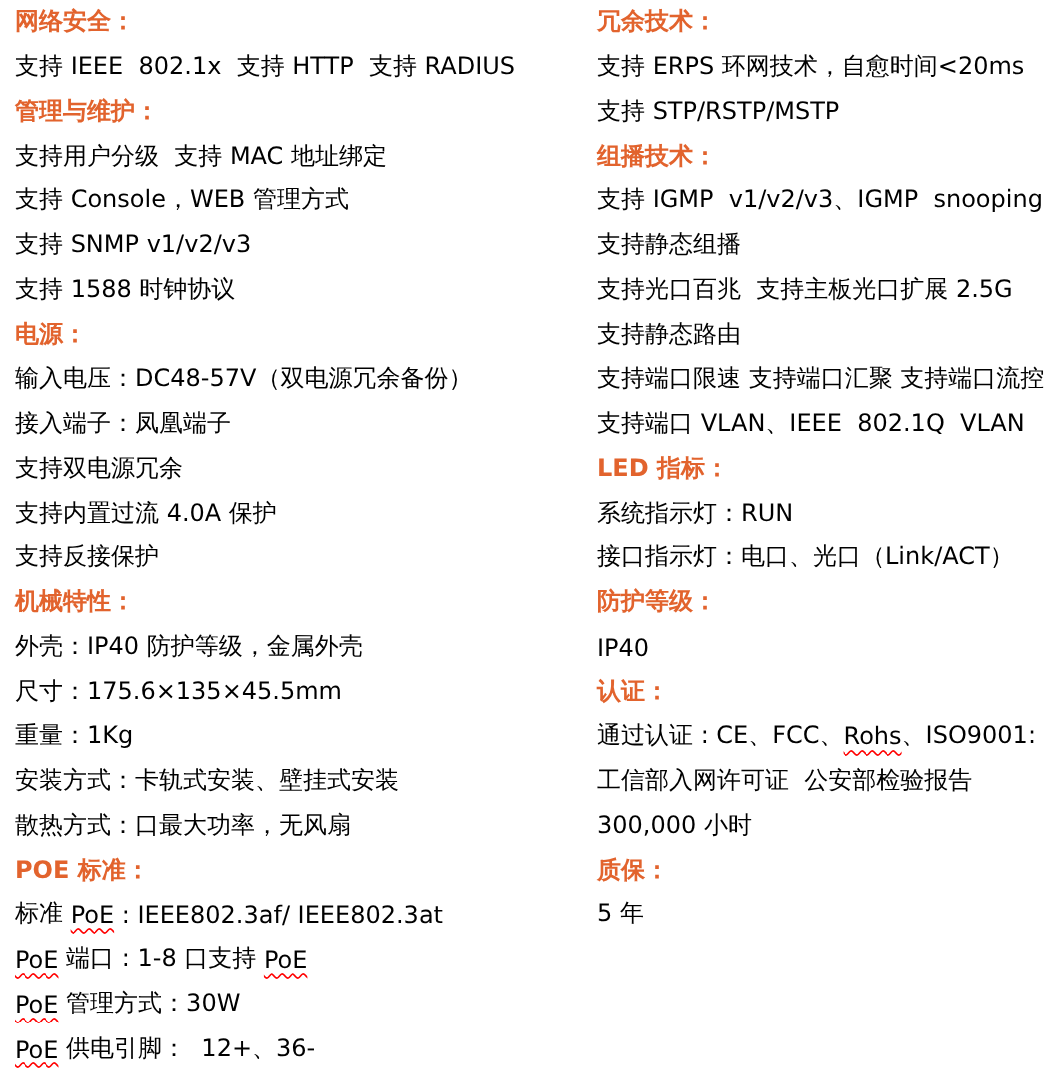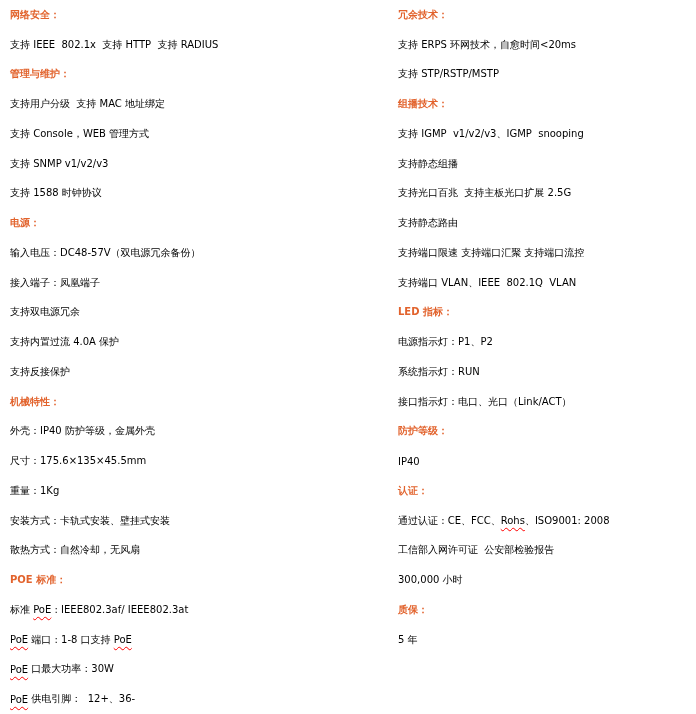--- a/index.html
+++ b/index.html
@@ -7,21 +7,21 @@
     margin: 0; padding: 0;
     background: #ffffff;
     font-family: "DejaVu Sans", sans-serif;
   }
   .page {
     position: relative;
     width: 696px;
     height: 714px;
     background: #ffffff;
     overflow: hidden;
-    font-size: 10px;
+    font-size: 16px;
     color: #000000;
   }
   .col {
     position: absolute;
     top: 0;
   }
   .col-left  { left: 10px;  width: 382px; }
   .col-right { left: 398px; width: 294px; }
   .line {
     height: 29.75px;
@@ -59,40 +59,39 @@
       <div class="line item"><span>输入电压：DC48-57V（双电源冗余备份）</span></div>
       <div class="line item"><span>接入端子：凤凰端子</span></div>
       <div class="line item"><span>支持双电源冗余</span></div>
       <div class="line item"><span>支持内置过流 4.0A 保护</span></div>
       <div class="line item"><span>支持反接保护</span></div>
       <div class="line heading"><span>机械特性：</span></div>
       <div class="line item"><span>外壳：IP40 防护等级，金属外壳</span></div>
       <div class="line item"><span>尺寸：175.6×135×45.5mm</span></div>
       <div class="line item"><span>重量：1Kg</span></div>
       <div class="line item"><span>安装方式：卡轨式安装、壁挂式安装</span></div>
-      <div class="line item"><span>散热方式：自然冷却，无风扇</span></div>
+      <div class="line item"><span>散热方式：口最大功率，无风扇</span></div>
       <div class="line heading"><span>POE 标准：</span></div>
       <div class="line item"><span>标准 </span><span class="sq">PoE</span><span> : IEEE802.3af/ IEEE802.3at</span></div>
       <div class="line item"><span class="sq">PoE</span><span> 端口 : 1-8 口支持 </span><span class="sq">PoE</span></div>
-      <div class="line item"><span class="sq">PoE</span><span> 口最大功率：30W</span></div>
+      <div class="line item"><span class="sq">PoE</span><span> 管理方式：30W</span></div>
       <div class="line item"><span class="sq">PoE</span><span> 供电引脚：  12+、36-</span></div>
     </div>
   <div class="col col-right">
       <div class="line heading"><span>冗余技术：</span></div>
       <div class="line item"><span>支持 ERPS 环网技术，自愈时间&lt;20ms</span></div>
       <div class="line item"><span>支持 STP/RSTP/MSTP</span></div>
       <div class="line heading"><span>组播技术：</span></div>
       <div class="line item"><span>支持 IGMP  v1/v2/v3、IGMP  snooping</span></div>
       <div class="line item"><span>支持静态组播</span></div>
       <div class="line item"><span>支持光口百兆  支持主板光口扩展 2.5G</span></div>
       <div class="line item"><span>支持静态路由</span></div>
       <div class="line item"><span>支持端口限速 支持端口汇聚 支持端口流控</span></div>
       <div class="line item"><span>支持端口 VLAN、IEEE  802.1Q  VLAN</span></div>
       <div class="line heading"><span>LED 指标：</span></div>
-      <div class="line item"><span>电源指示灯：P1、P2</span></div>
       <div class="line item"><span>系统指示灯：RUN</span></div>
       <div class="line item"><span>接口指示灯：电口、光口（Link/ACT）</span></div>
       <div class="line heading"><span>防护等级：</span></div>
       <div class="line item"><span>IP40</span></div>
       <div class="line heading"><span>认证：</span></div>
       <div class="line item"><span>通过认证 : CE、FCC、</span><span class="sq">Rohs</span><span>、ISO9001: 2008</span></div>
       <div class="line item"><span>工信部入网许可证  公安部检验报告</span></div>
       <div class="line item"><span>300,000 小时</span></div>
       <div class="line heading"><span>质保：</span></div>
       <div class="line item"><span>5 年</span></div>

